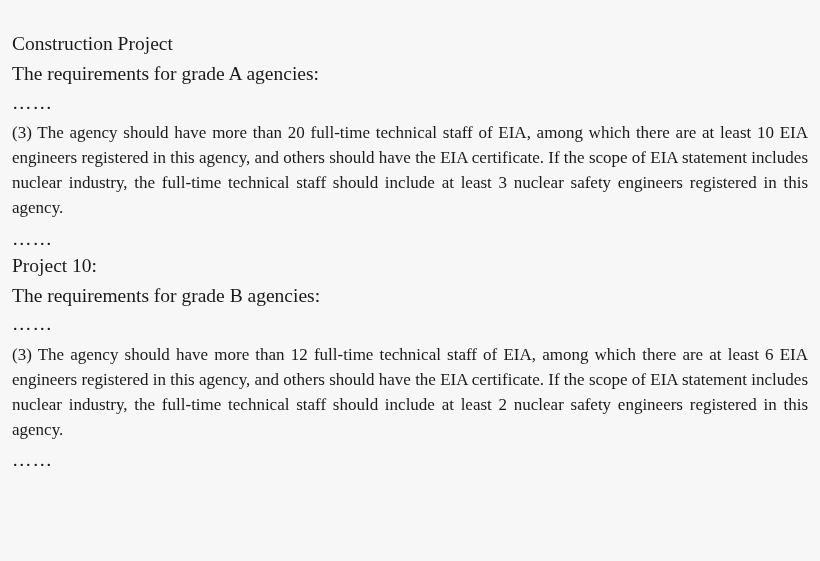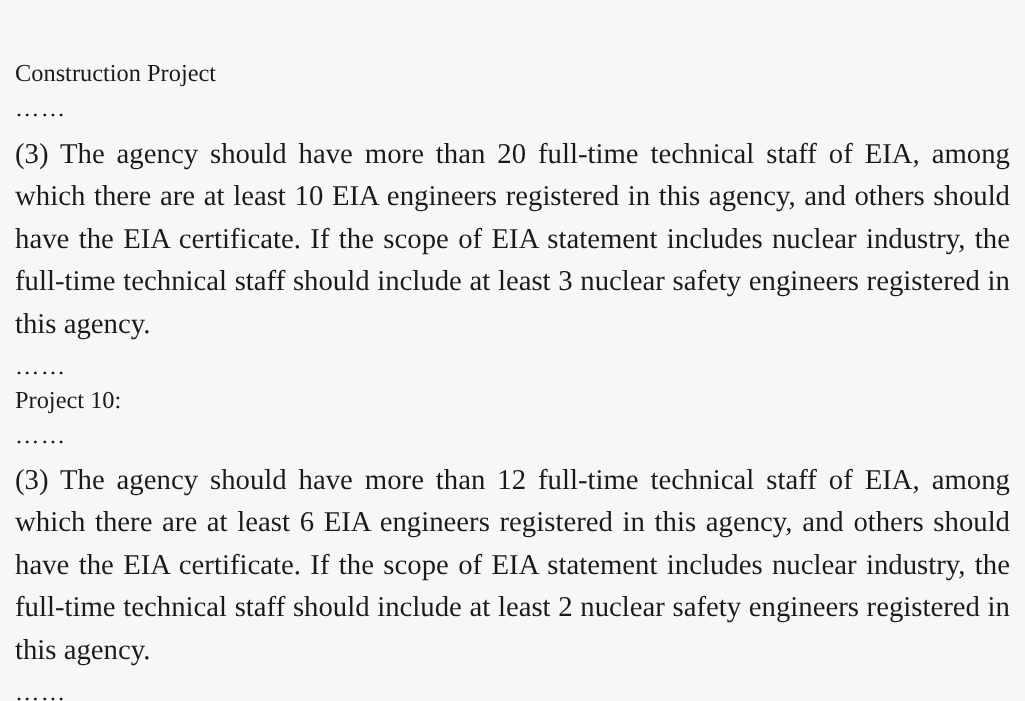--- a/index.html
+++ b/index.html
@@ -11,64 +11,66 @@
     height: 561px;
     background: #f7f7f7;
     font-family: "Liberation Serif", "DejaVu Serif", serif;
     color: #1a1a1a;
     overflow: hidden;
   }
   .page {
     box-sizing: border-box;
     width: 820px;
     height: 548px;
-    padding: 46px 12px 0 12px;
+    padding: 30px 12px 0 12px;
     background: #f7f7f7;
   }
   .doc-body {
     font-size: 19.5px;
     line-height: 1.45;
   }
   .line {
     margin: 0 0 2px 0;
     text-align: left;
     white-space: pre-wrap;
   }
   .para {
     margin: 6px 0 6px 0;
     text-align: justify;
     text-justify: inter-word;
-    font-size: 23px;
+    font-size: 17px;
     line-height: 1.48;
   }
   .dots {
     margin: 0 0 2px 0;
     letter-spacing: 1px;
     font-size: 19.5px;
     line-height: 1.2;
   }
 </style>
 </head>
 <body>
 
 <div class="page">
   <div class="doc-body">
 
     <p class="line">Construction Project</p>
 
 
+    <p class="line">The requirements for grade A agencies:</p>
 
     <p class="dots">……</p>
 
     <p class="para">(3) The agency should have more than 20 full-time technical staff of EIA, among which there are at least 10 EIA engineers registered in this agency, and others should have the EIA certificate. If the scope of EIA statement includes nuclear industry, the full-time technical staff should include at least 3 nuclear safety engineers registered in this agency.</p>
 
     <p class="dots">……</p>
 
     <p class="line">Project 10:</p>
 
+    <p class="line">The requirements for grade B agencies:</p>
 
     <p class="dots">……</p>
 
     <p class="para">(3) The agency should have more than 12 full-time technical staff of EIA, among which there are at least 6 EIA engineers registered in this agency, and others should have the EIA certificate. If the scope of EIA statement includes nuclear industry, the full-time technical staff should include at least 2 nuclear safety engineers registered in this agency.</p>
 
     <p class="dots">……</p>
 
   </div>
 </div>
 

